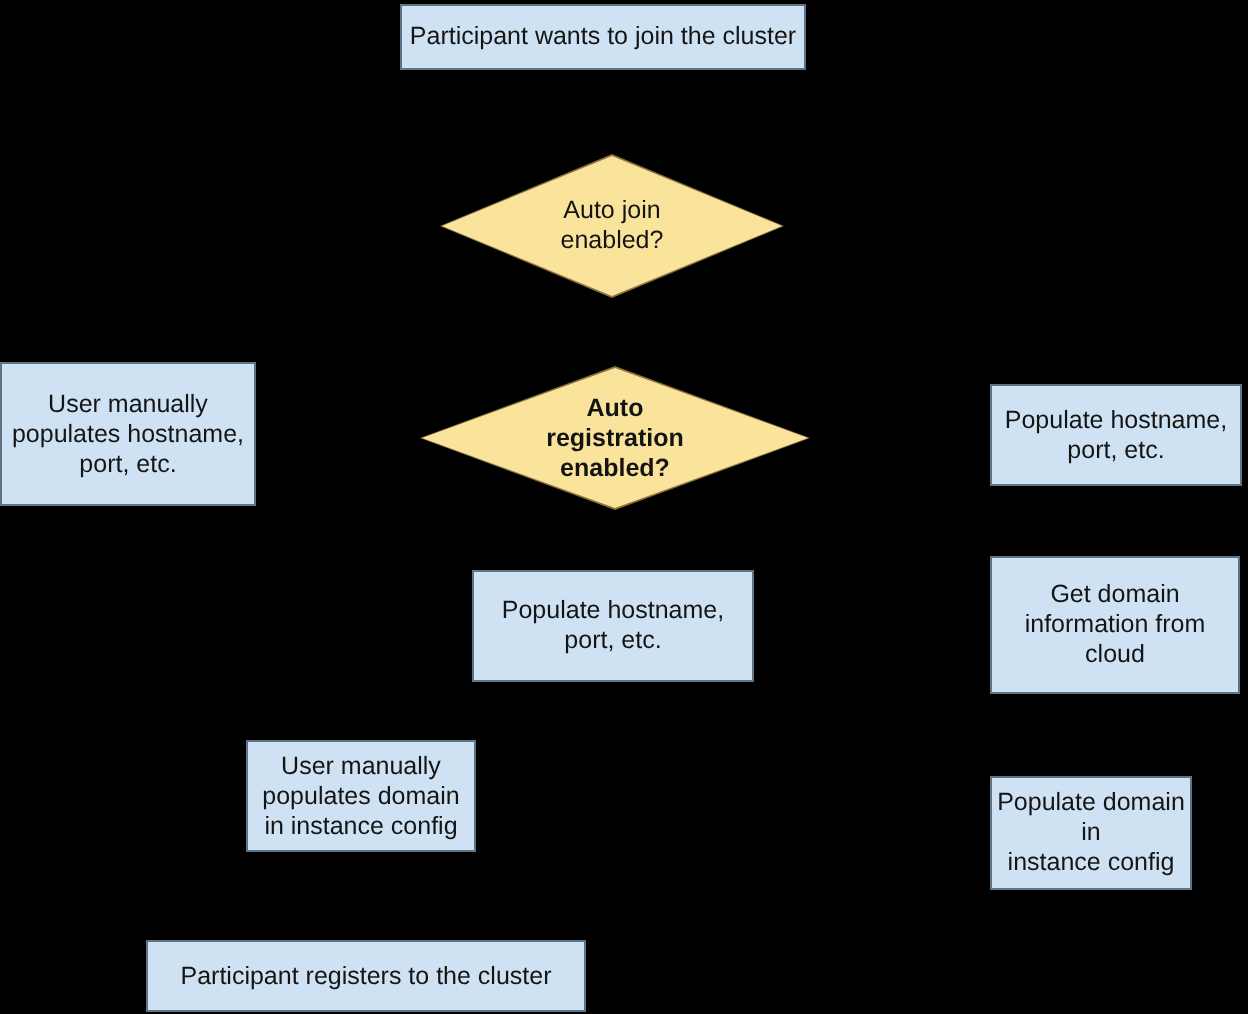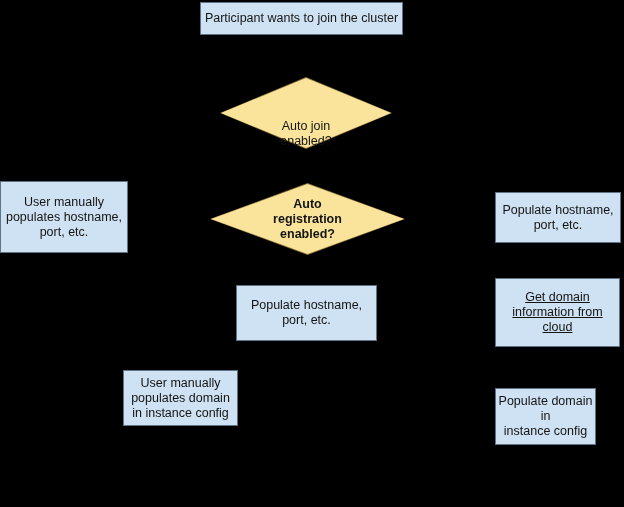--- a/index.html
+++ b/index.html
@@ -39,21 +39,21 @@
 </style>
 </head>
 <body>
 
 <div class="stage">
 
   <div class="node rect" style="left:200px; top:2px; width:203px; height:33px;">
     <span class="lbl oneline">Participant wants to join the cluster</span>
   </div>
 
-  <div class="node diamond" style="left:220px; top:77px; width:172px; height:72px;align-items:flex-end;">
+  <div class="node diamond" style="left:220px; top:77px; width:172px; height:72px;">
     <div class="d-outer"></div>
     <div class="d-inner"></div>
     <span class="lbl">Auto join
 enabled?</span>
   </div>
 
   <div class="node rect" style="left:0px; top:181px; width:128px; height:72px;">
     <span class="lbl">User manually
 populates hostname,
 port, etc.</span>
@@ -70,31 +70,34 @@
   <div class="node rect" style="left:495px; top:192px; width:126px; height:51px;">
     <span class="lbl">Populate hostname,
 port, etc.</span>
   </div>
 
   <div class="node rect" style="left:236px; top:285px; width:141px; height:56px;">
     <span class="lbl">Populate hostname,
 port, etc.</span>
   </div>
 
-  <div class="node rect" style="left:495px; top:278px; width:125px; height:69px;text-decoration:underline;">
+  <div class="node rect" style="left:495px; top:278px; width:125px; height:69px;">
     <span class="lbl">Get domain
 information from
 cloud</span>
   </div>
 
   <div class="node rect" style="left:123px; top:370px; width:115px; height:56px;">
     <span class="lbl">User manually
 populates domain
 in instance config</span>
   </div>
 
   <div class="node rect" style="left:495px; top:388px; width:101px; height:57px;">
     <span class="lbl">Populate domain in
 instance config</span>
   </div>
 
+  <div class="node rect" style="left:73px; top:470px; width:220px; height:36px;">
+    <span class="lbl oneline">Participant registers to the cluster</span>
+  </div>
 
 </div>
 
 </body></html>

